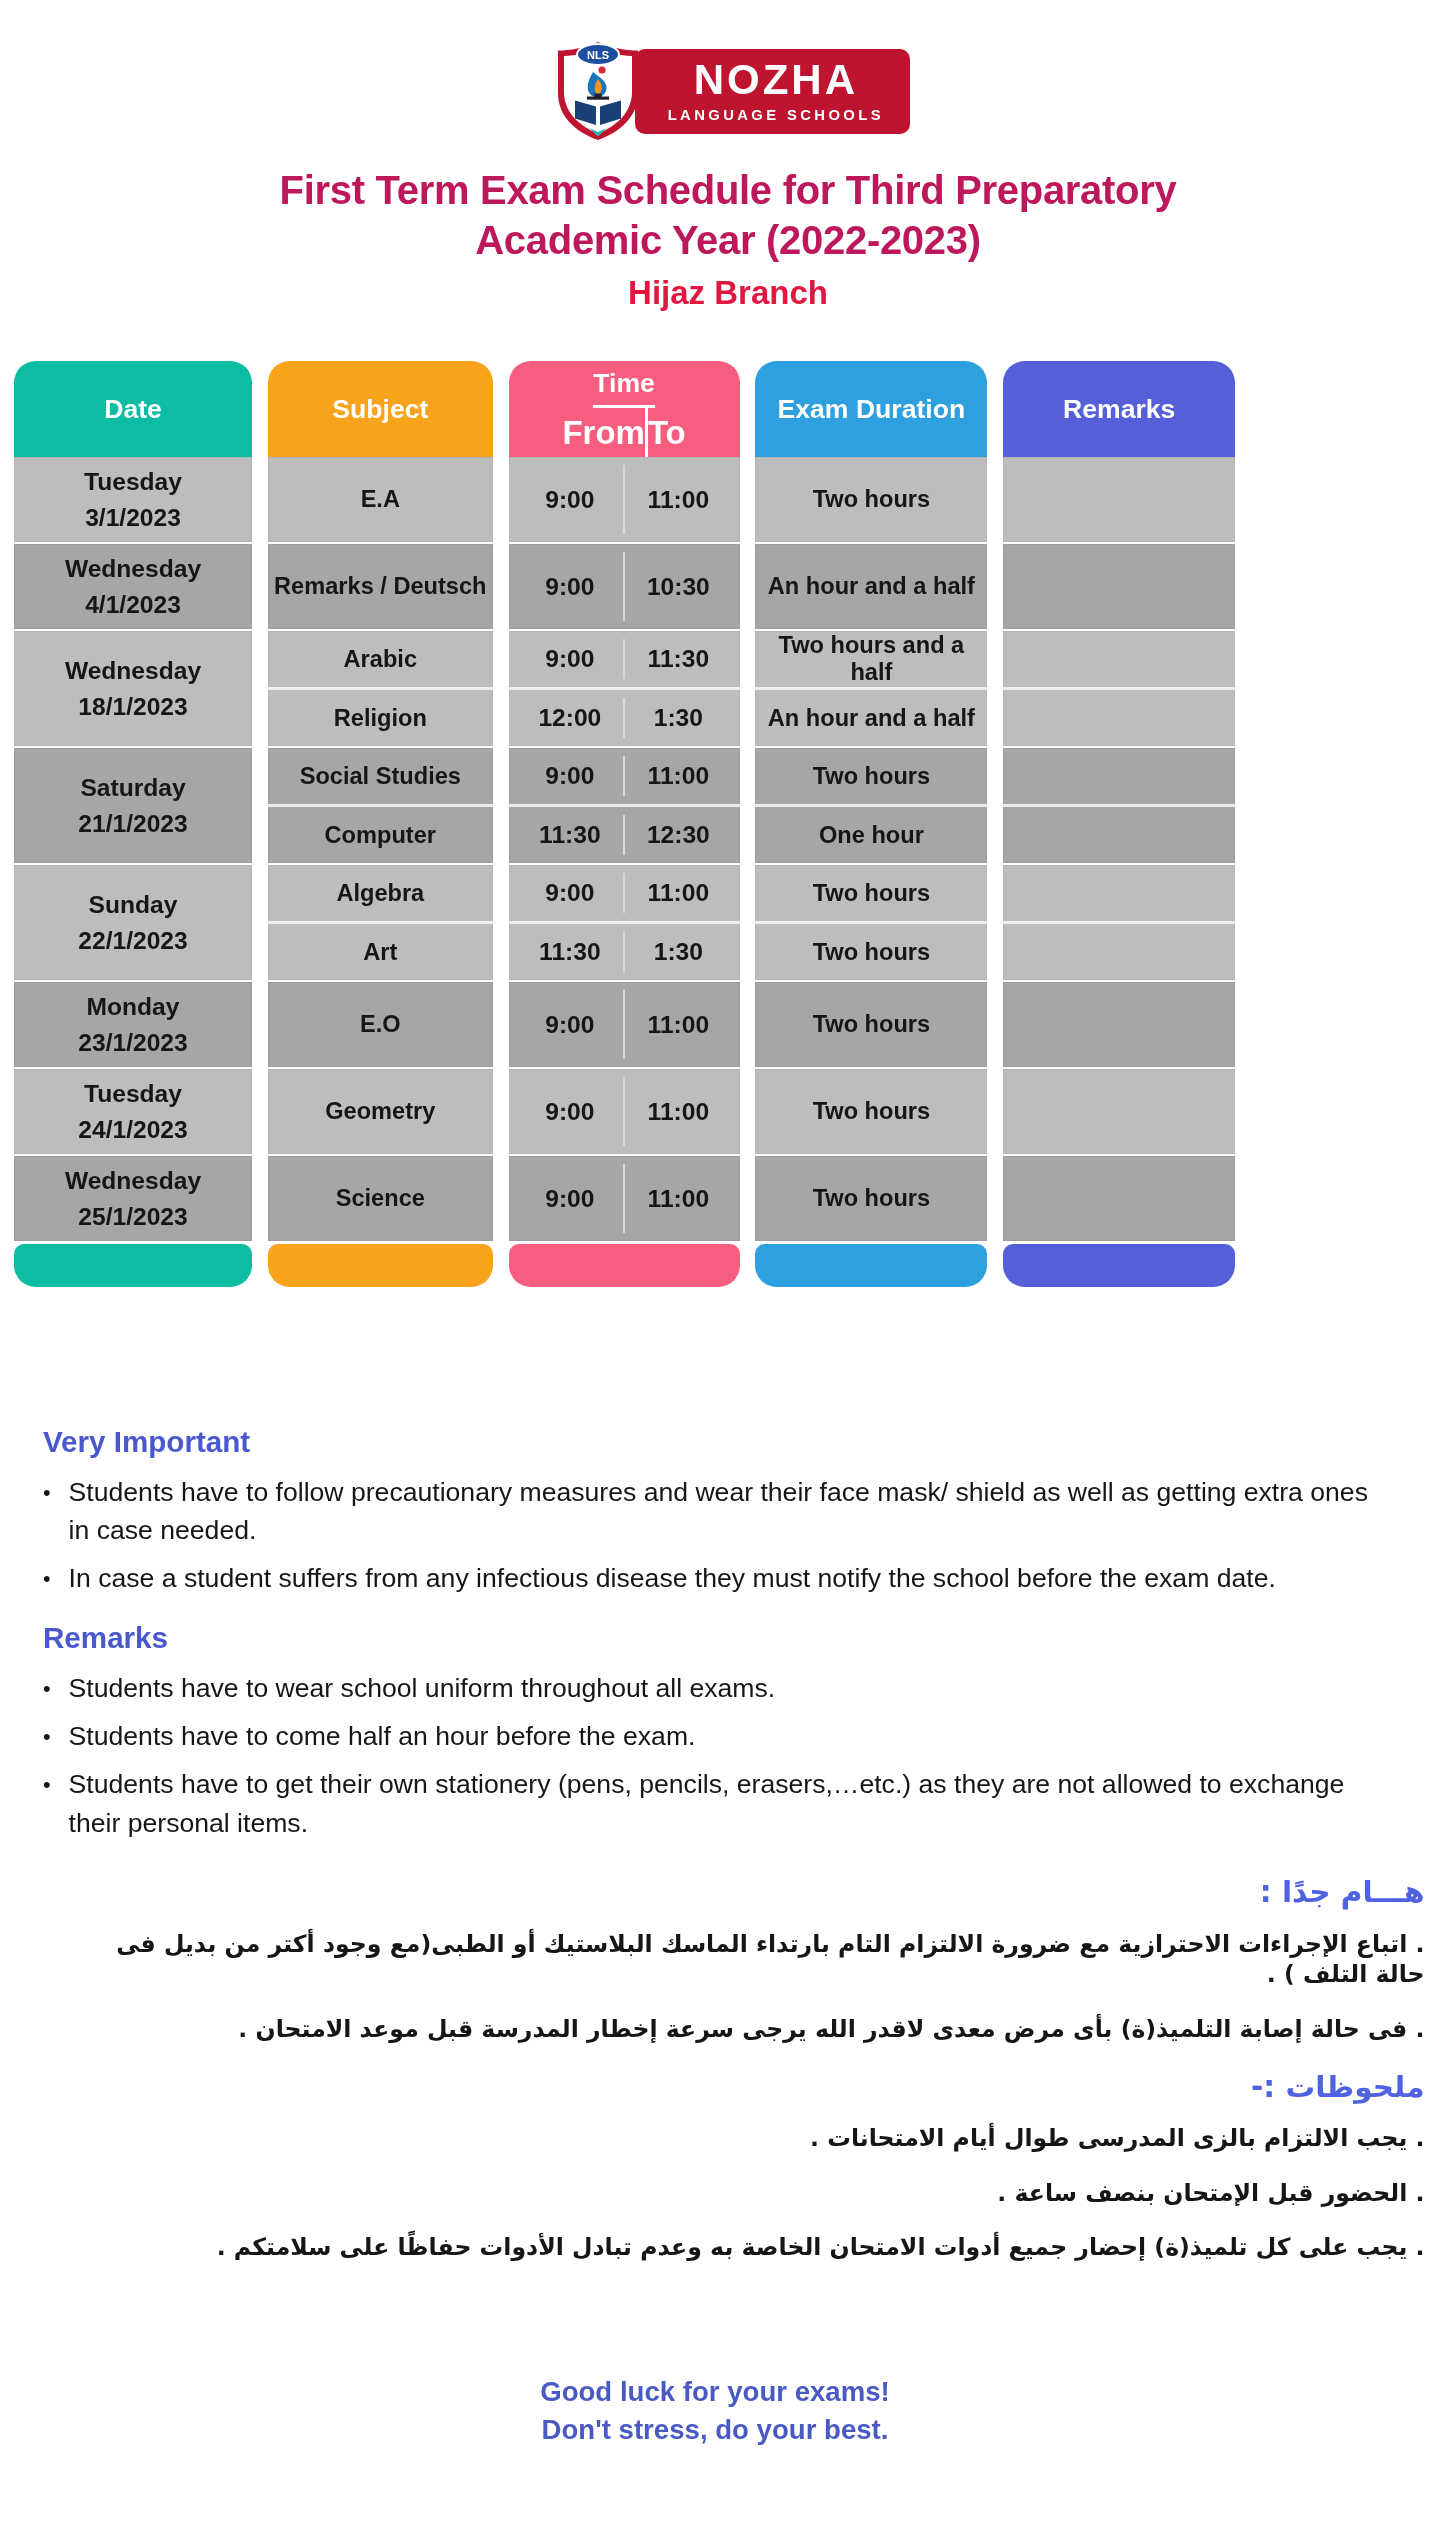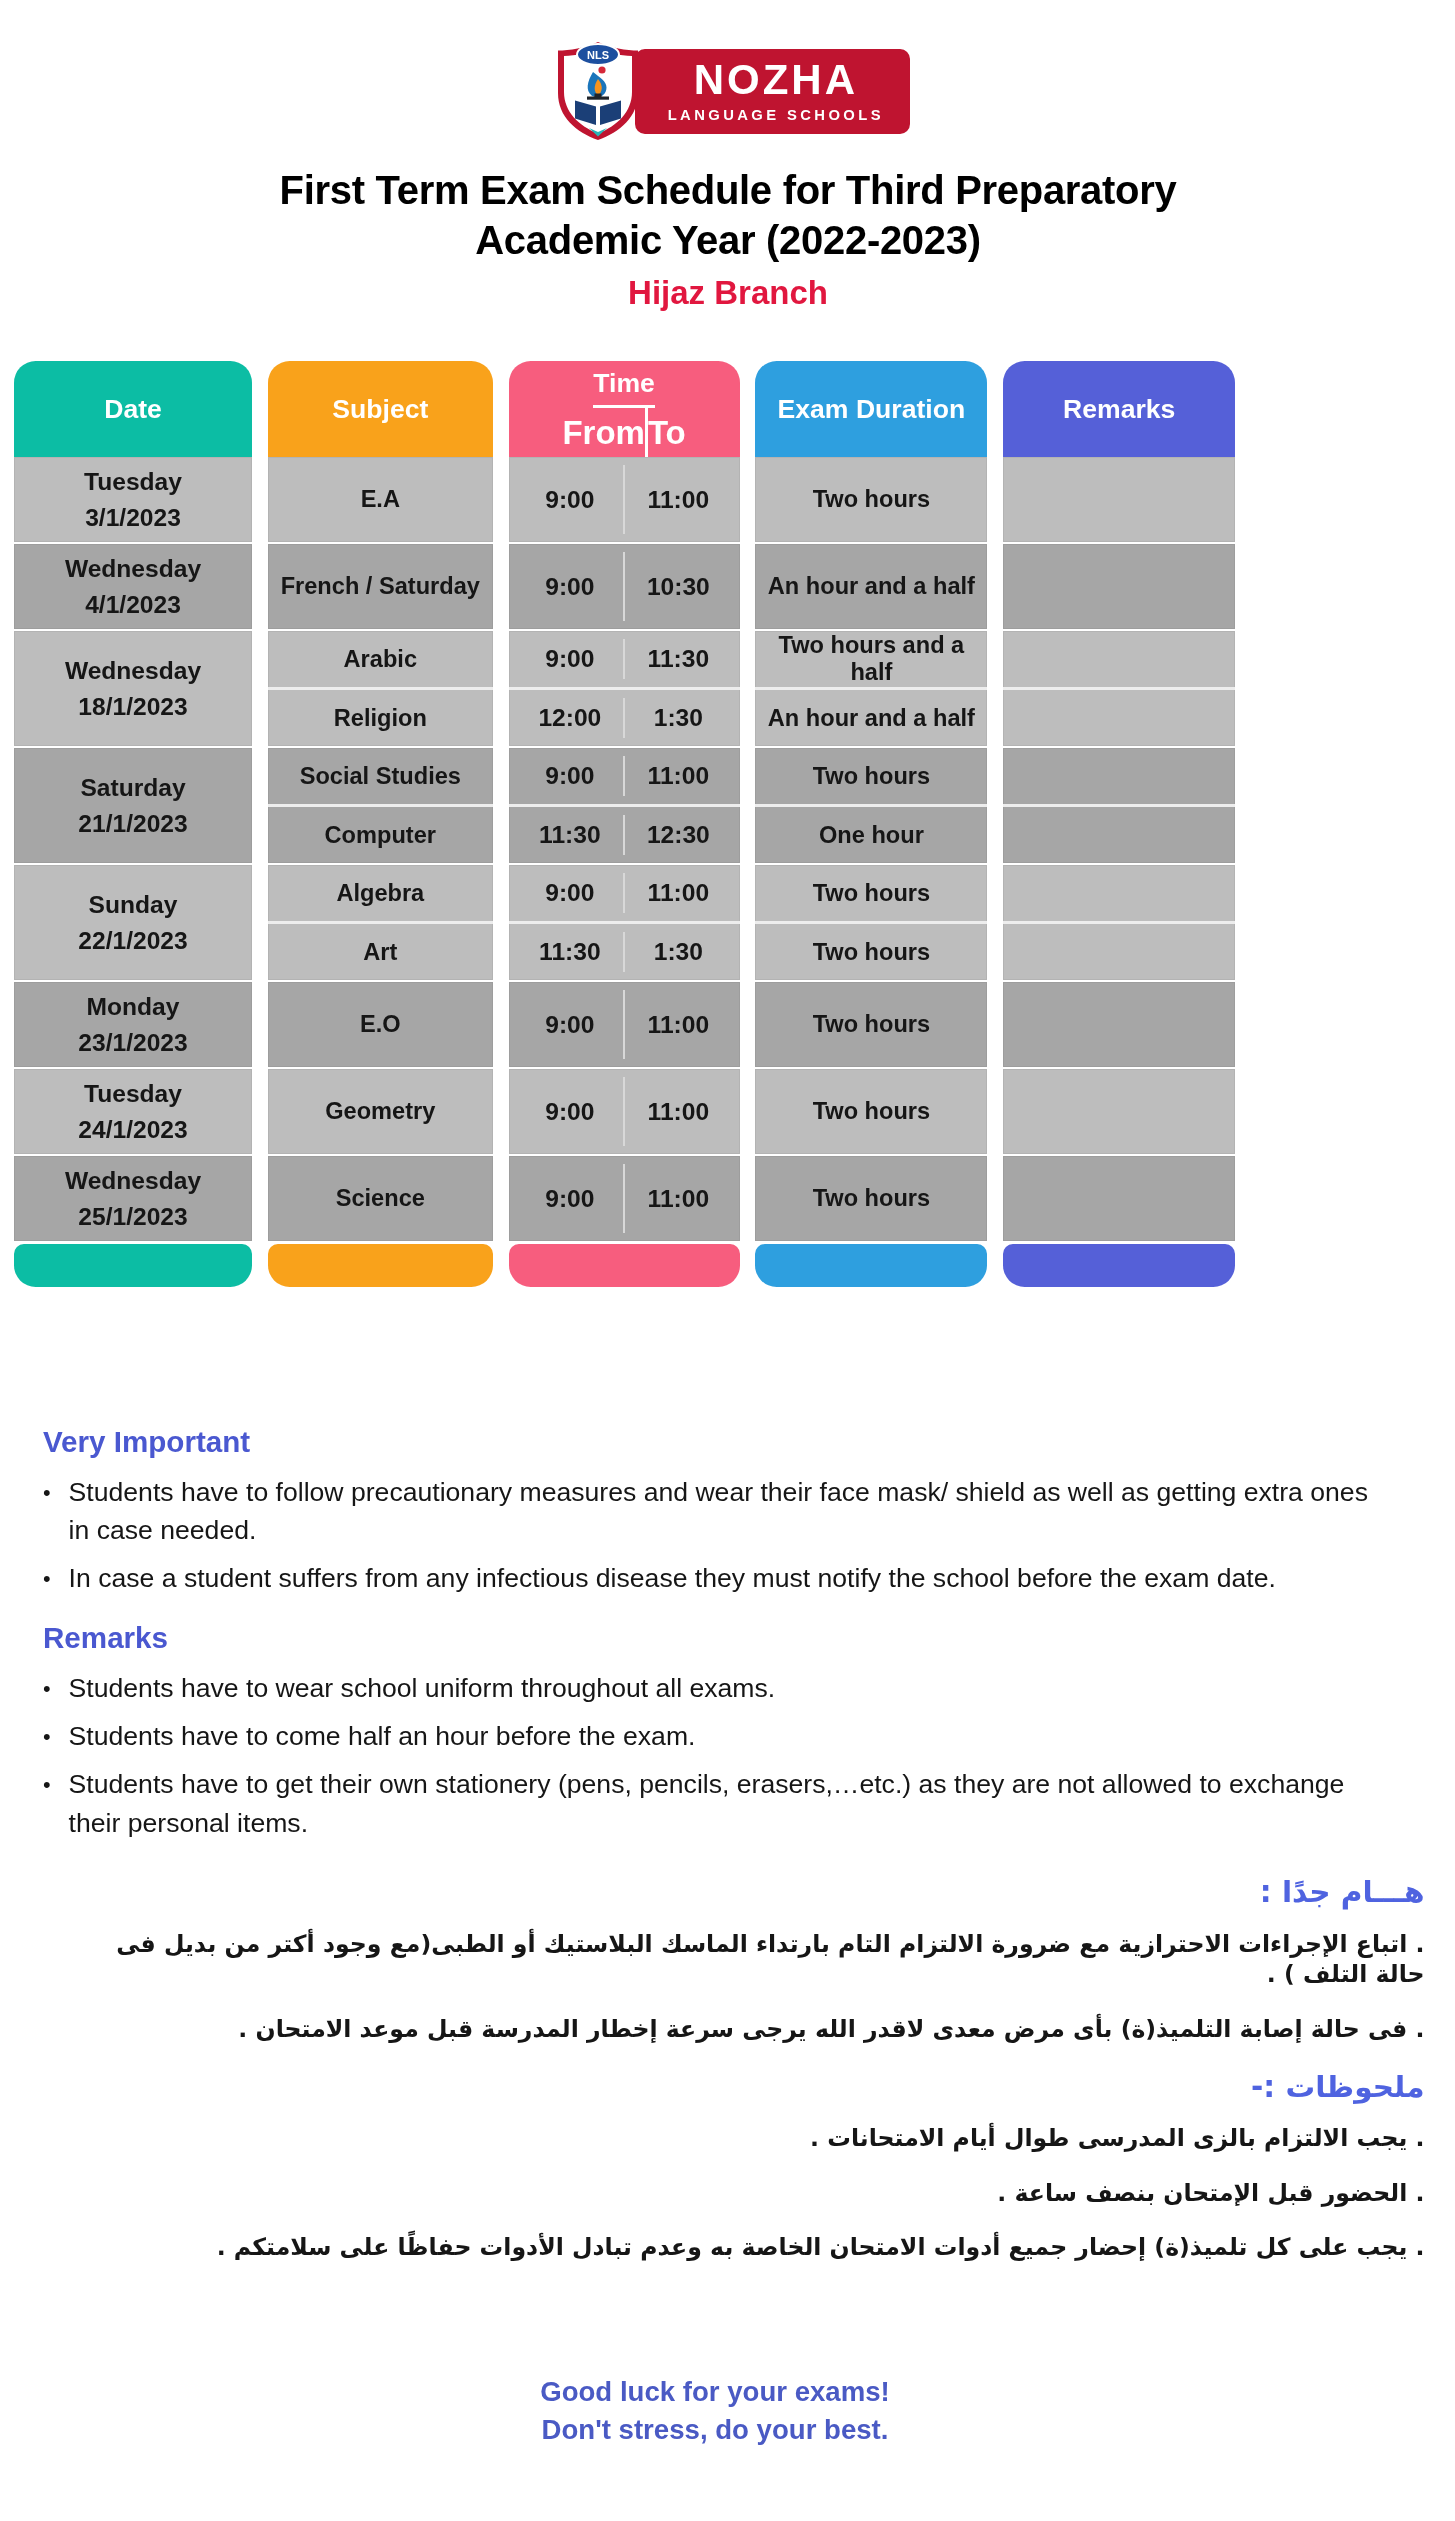--- a/index.html
+++ b/index.html
@@ -16,21 +16,21 @@
   .banner {
     background:var(--c-logo-red,#bf1430); color:#fff; border-radius:9.9px;
     margin-left:-15.8px; padding:9.9px 25.6px 9.9px 33px; height:85px; z-index:1;
     display:flex; flex-direction:column; justify-content:center; align-items:center;
   }
   .banner-name { font-size:42px; font-weight:800; letter-spacing:3px; line-height:1; }
   .banner-sub  { font-size:14.8px; font-weight:700; letter-spacing:3.4px; margin-top:6px; }
 
   
   .title { margin-top:23.6px; text-align:center; font-size:40px; font-weight:800;
-           color:#000000; line-height:1.27; letter-spacing:-0.3px; }
+           color:#be185d; line-height:1.27; letter-spacing:-0.3px; }
   .branch { margin-top:7.9px; text-align:center; font-size:33px; font-weight:700;
             color:var(--c-branch-red,#e1173f); }
 
   
   .table-wrap { width:1428px; margin:49px auto 0; }
   .t-grid { display:grid; grid-template-columns:238px 225px 231px 232px 232px; column-gap:15.8px; }
 
   .t-head .hd { height:96px; border-radius:21.7px 21.7px 0 0; color:#fff; font-weight:700;
                 font-size:26.6px; display:flex; align-items:center; justify-content:center; }
   .hd-date { background:var(--c-teal,#0cbda4); }
@@ -180,21 +180,21 @@
             </div>
           </div>
         </div>
         <div class="t-grid t-group shade-dark h1">
           <div class="cell c-date">
             <div class="day">Wednesday</div>
             <div class="dnum">4/1/2023</div>
           </div>
           <div class="cell stack c-subject">
             <div class="sub">
-              <span>French / Saturday</span>
+              <span>Remarks / Deutsch</span>
             </div>
           </div>
           <div class="cell stack c-time">
             <div class="sub time-sub">
               <div class="half">
                 <span>9:00</span>
               </div>
               <div class="half half-to">
                 <span>10:30</span>
               </div>

